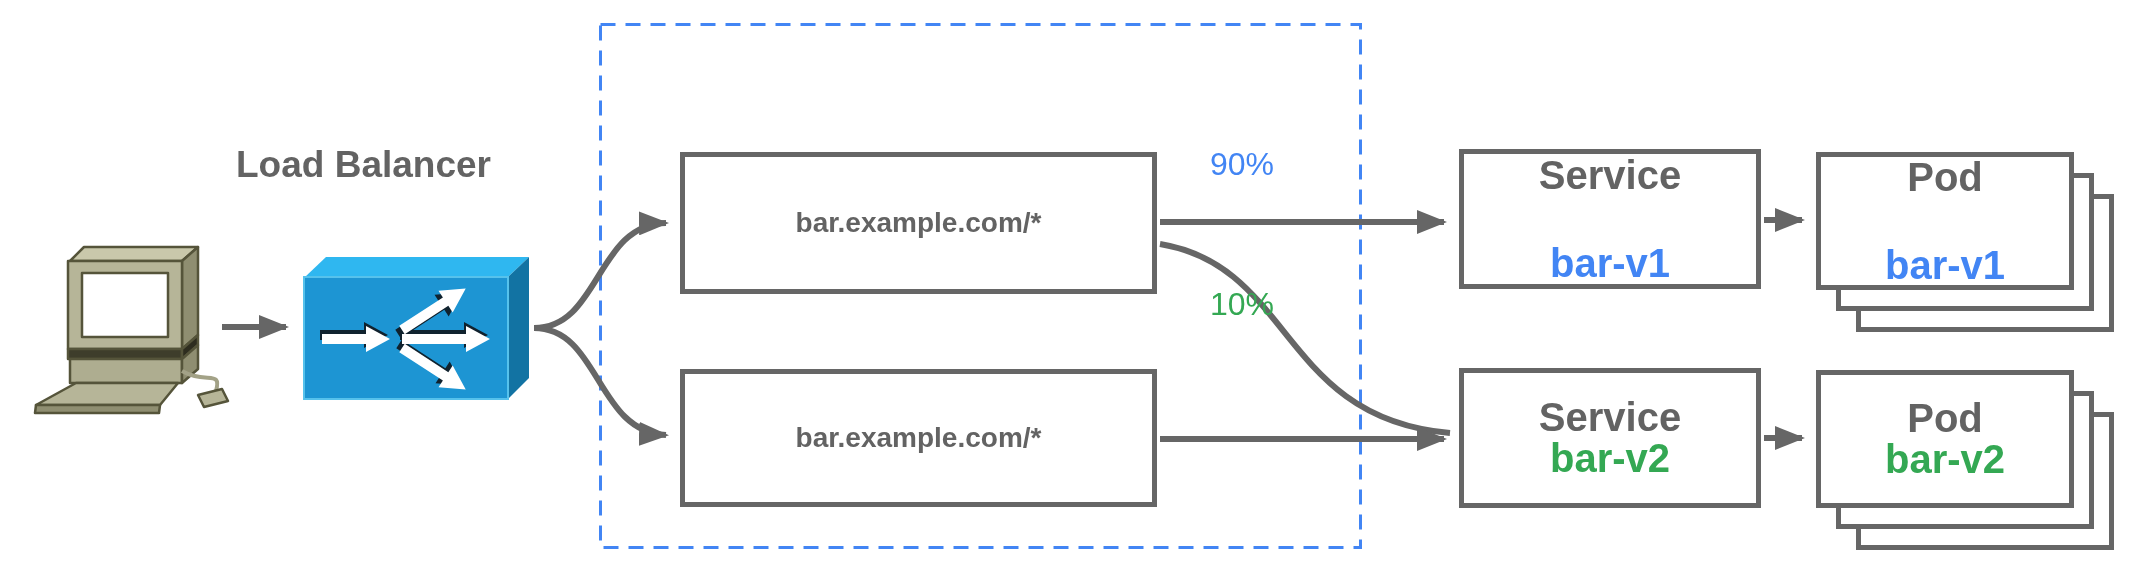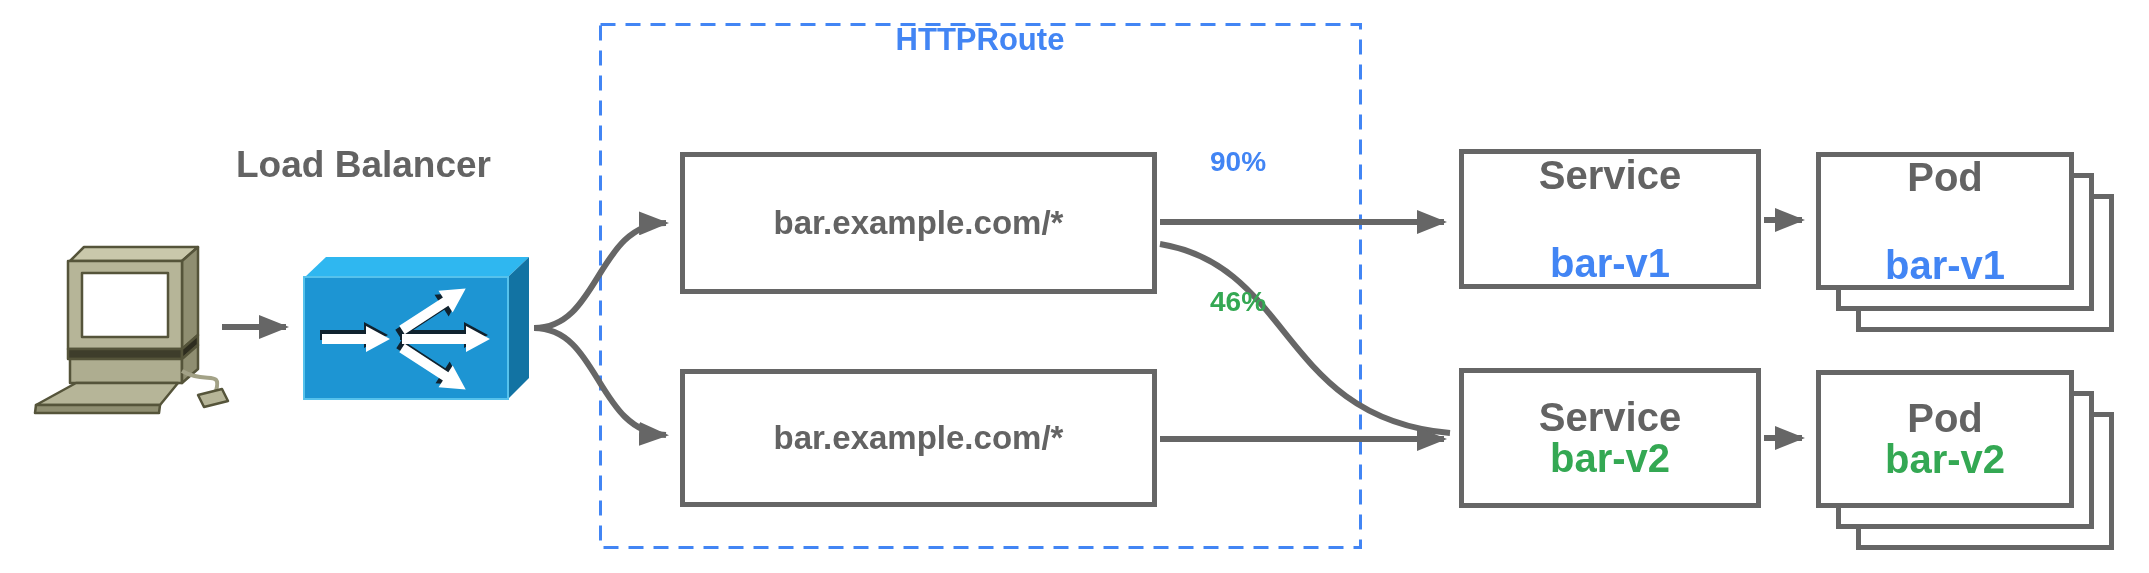--- a/index.html
+++ b/index.html
@@ -45,37 +45,37 @@
     background: #ffffff;
     border: 5px solid var(--gray, #666666);
     display: flex; flex-direction: column;
     align-items: center; justify-content: center;
     text-align: center;
     color: var(--text_gray, #636363);
     font-weight: bold;
     z-index: 3;
   }
 
-  .route-box { font-size: 33px; line-height: 42px; }
+  .route-box { font-size: 28px; line-height: 42px; }
   .entity    { font-size: 40px; line-height: 41px; }
 
   .name-blue  { color: var(--blue, #4285f4); margin-top: 47px; }
   .name-green { color: var(--green, #34a853); }
 
   .pod-layer {
     position: absolute;
     background: #ffffff;
     border: 5px solid var(--gray, #666666);
     width: 258px; height: 138px;
   }
   .z1 { z-index: 1; } .z2 { z-index: 2; }
 
   .pct {
     position: absolute;
-    font-size: 28px; font-weight: bold;
+    font-size: 32px; font-weight: normal;
     white-space: nowrap;
     z-index: 4;
   }
   .pct-blue  { color: var(--blue, #4285f4); }
   .pct-green { color: var(--green, #34a853); }
 </style>
 </head>
 <body>
 
 <div class="canvas">
@@ -148,33 +148,32 @@
       </g>
       <g transform="translate(102,98) rotate(33)">
         <polygon points="0,-5 52,-5 52,-13 76,0 52,13 52,5 0,5"></polygon>
       </g>
     </g>
   </svg>
 
   <div class="lb-label">Load Balancer</div>
 
   <div class="rt-title">
-    <div>HTTPRoute</div>
   </div>
 
   <div class="node route-box" style="left:680px; top:152px; width:477px; height:142px;">
     <div>bar.example.com/*</div>
   </div>
 
   <div class="node route-box" style="left:680px; top:369px; width:477px; height:138px;">
     <div>bar.example.com/*</div>
   </div>
 
   <div class="pct pct-blue" style="left:1210px; top:146px;">90%</div>
-  <div class="pct pct-green" style="left:1210px; top:286px;">46%</div>
+  <div class="pct pct-green" style="left:1210px; top:286px;">10%</div>
 
   <div class="node entity" style="left:1459px; top:149px; width:302px; height:140px;">
     <div>Service</div>
     <div class="name-blue">bar-v1</div>
   </div>
 
   <div class="node entity" style="left:1459px; top:368px; width:302px; height:140px;">
     <div>Service</div>
     <div class="name-green">bar-v2</div>
   </div>

